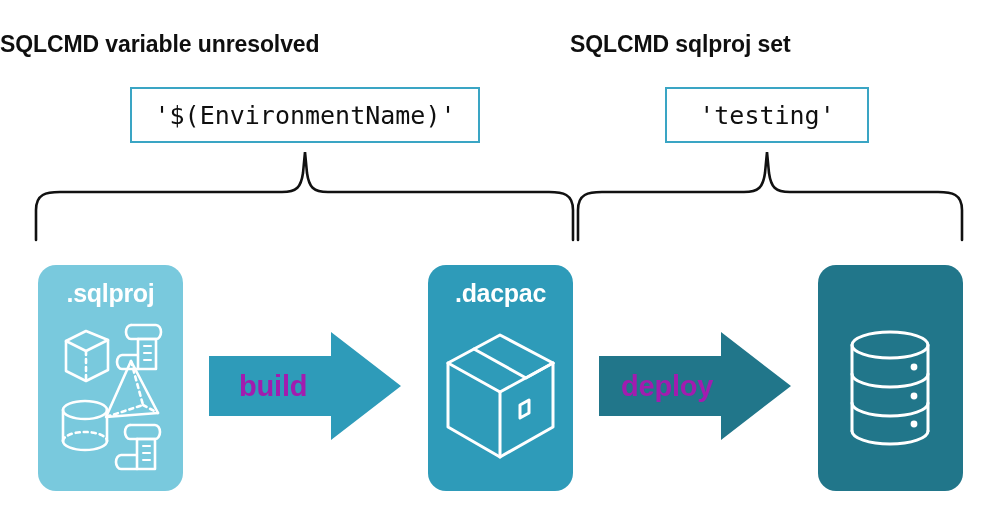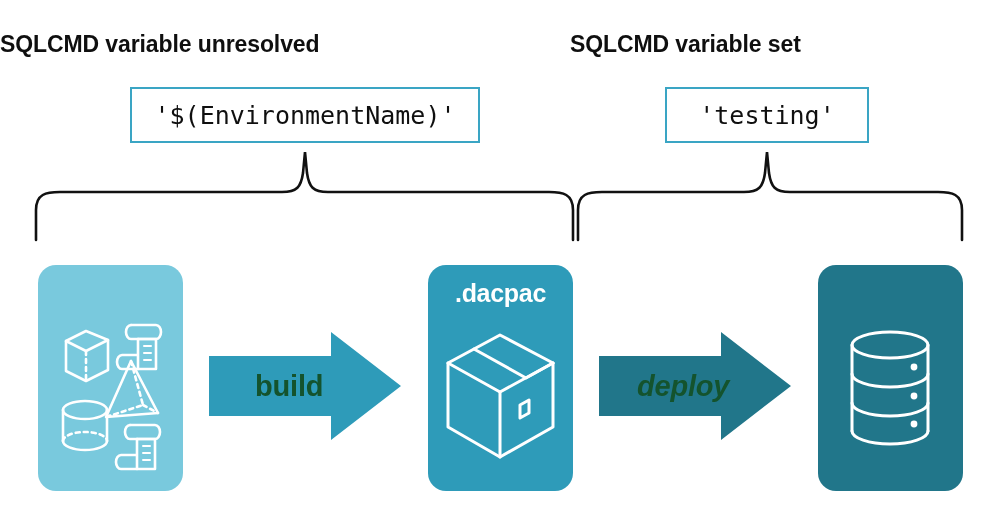--- a/index.html
+++ b/index.html
@@ -91,48 +91,48 @@
   #box-sqlproj  .artifact-label { top: 14px; }
   #box-dacpac   .artifact-label { top: 14px; }
   #box-database .artifact-label { top: 14px; }
 
   
   .arrow {
     position: absolute;
   }
   .arrow-label {
     position: absolute;
-    left: 16px;
+    left: 0;
     top: 0;
     width: 100%;
     height: 100%;
     display: flex;
     align-items: center;
     font-family: "Liberation Sans", sans-serif;
     font-weight: bold;
     font-size: 29px;
-    color: #14532d;
+    color: #a21caf;
     letter-spacing: -0.2px;
     white-space: nowrap;
     box-sizing: border-box;
     padding-left: 28px;
   }
   #arrow-build  { left: 209px; top: 330px; width: 192px; height: 112px; }
   #arrow-deploy { left: 599px; top: 330px; width: 192px; height: 112px; }
   #arrow-build  .arrow-label { padding-left: 30px; }
-  #arrow-deploy .arrow-label { padding-left: 22px; font-style: italic; }
+  #arrow-deploy .arrow-label { padding-left: 22px; }
 </style>
 </head>
 <body>
 
 <div id="canvas">
 
   <div class="section-title" id="title-left">SQLCMD variable unresolved</div>
 
-  <div class="section-title" id="title-right">SQLCMD variable set</div>
+  <div class="section-title" id="title-right">SQLCMD sqlproj set</div>
 
   <div class="code-box" id="code-right">
     <span>'testing'</span>
   </div>
 
   <div class="code-box" id="code-left">
     <span>'$(EnvironmentName)'</span>
   </div>
 
   <svg id="brace-layer" viewBox="0 0 1000 522">
@@ -156,20 +156,21 @@
              C 759 192, 763 187, 765 173
              L 767 152
              L 769 173
              C 771 187, 775 192, 790 192
              L 938 192
              C 952 192, 962 194, 962 210
              L 962 240"></path>
   </svg>
 
   <div class="artifact" id="box-sqlproj">
+    <div class="artifact-label">.sqlproj</div>
     <svg class="artifact-art" style="top:48px;" height="170" viewBox="0 0 145 170">
       <g fill="none" stroke="#ffffff" stroke-width="2.6" stroke-linejoin="round" stroke-linecap="round">
 
         <g>
           <path d="M 28 28 L 48 18 L 70 27 L 70 57 L 48 68 L 28 58 Z"></path>
           <path d="M 28 28 L 48 38 L 70 27"></path>
           <path d="M 48 38 L 48 68" stroke-dasharray="4 4"></path>
         </g>
 
         <g>

